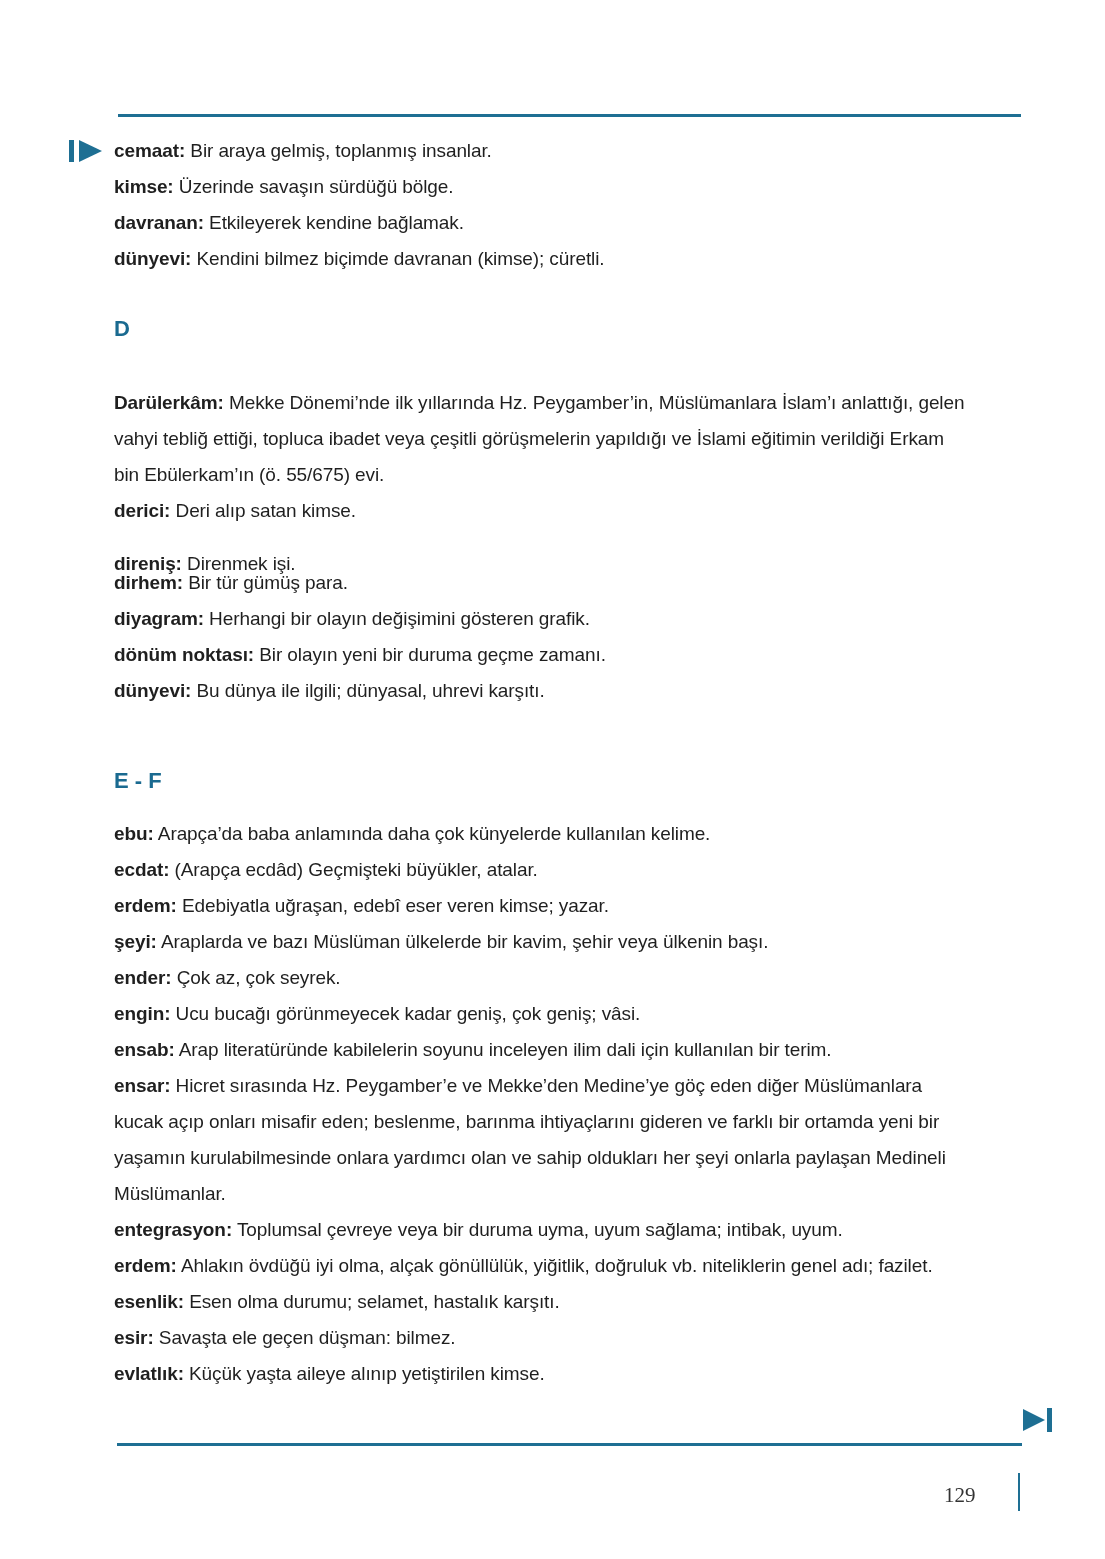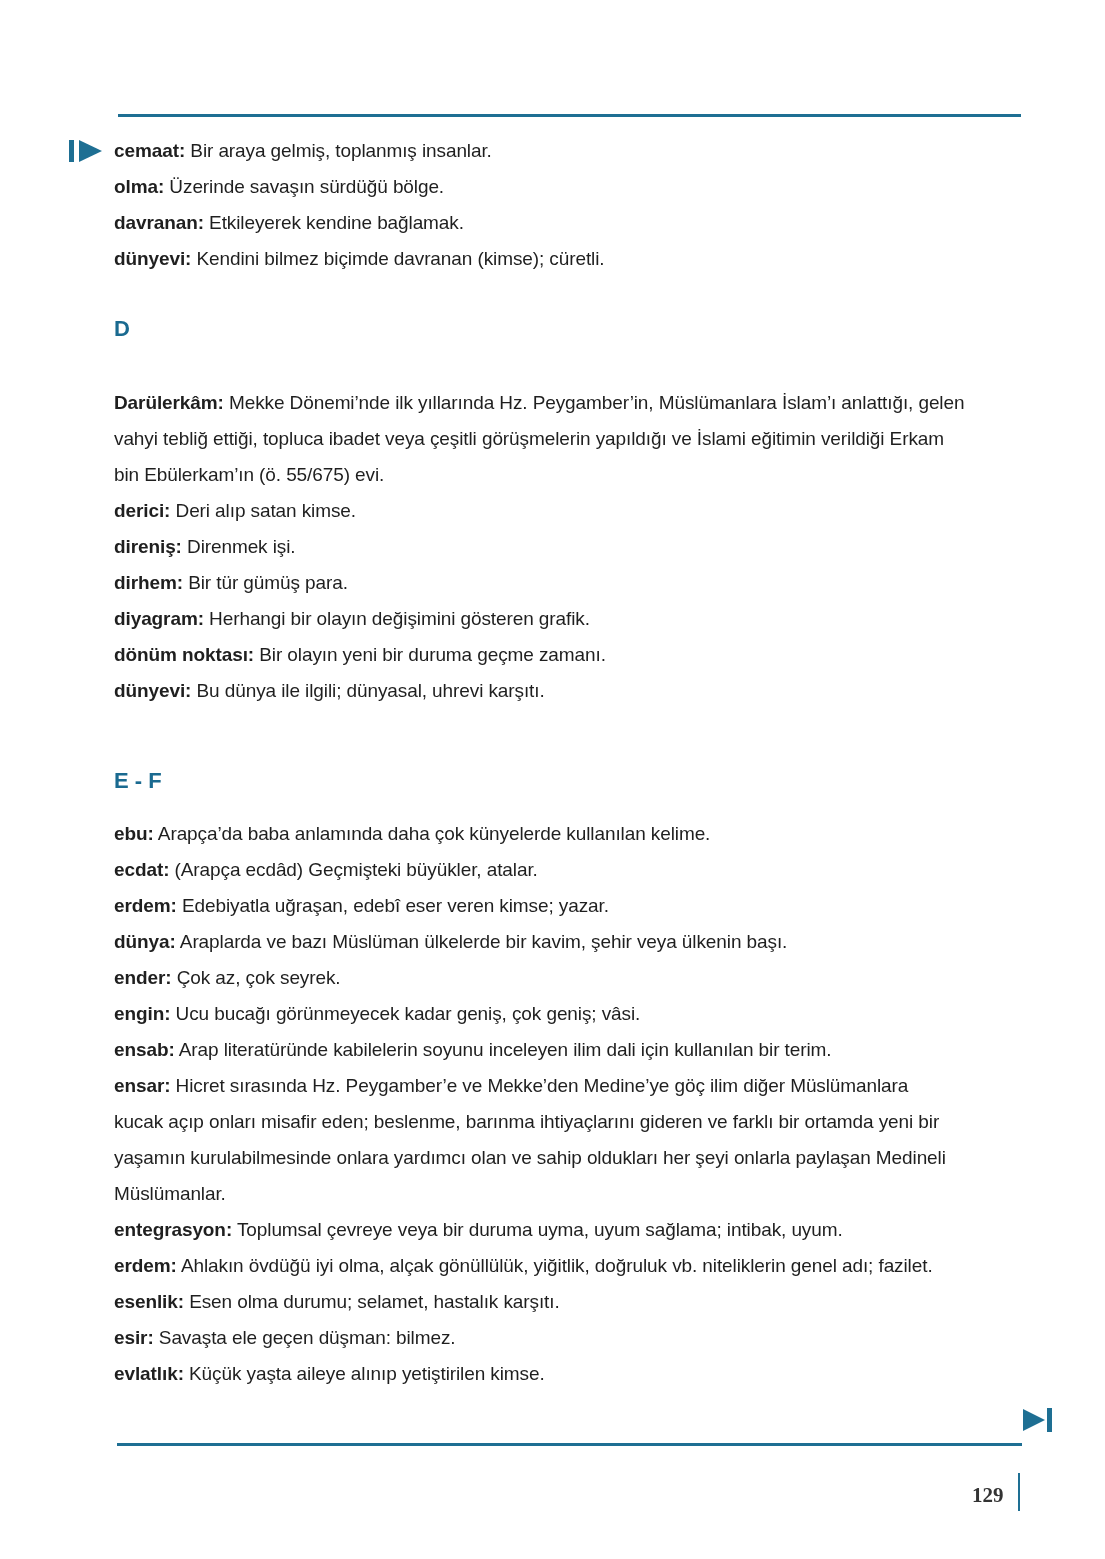--- a/index.html
+++ b/index.html
@@ -28,66 +28,66 @@
     position: absolute; left: 0; white-space: nowrap;
     font-size: 19px; line-height: 24px; letter-spacing: -0.1px;
   }
   .term { font-weight: bold; }
   .heading {
     position: absolute; left: 0; font-weight: bold; font-size: 22px;
     color: #1a6a90; line-height: 26px;
   }
 
   .page-number {
-    position: absolute; left: 972px; top: 1482px; font-family: "Liberation Serif", "DejaVu Serif", serif;
-    font-size: 21px; color: #333; line-height: 26px; font-weight: bold;
+    position: absolute; left: 944px; top: 1482px; font-family: "Liberation Serif", "DejaVu Serif", serif;
+    font-size: 21px; color: #333; line-height: 26px;
   }
   .page-divider {
     position: absolute; left: 1018px; top: 1473px; width: 2px; height: 38px; background: #1e6f93;
   }
 </style>
 </head>
 <body>
 
 <div class="rule top"></div>
 
 <svg class="marker-start" viewBox="0 0 34 22">
   <rect x="0" y="0" width="5" height="22" fill="#1e6f93"></rect>
   <polygon points="10,0 33,11 10,22" fill="#1e6f93"></polygon>
 </svg>
 
 <div class="content">
 
   <div class="line" style="top:139px"><span class="term">cemaat:</span><span> Bir araya gelmiş, toplanmış insanlar.</span></div>
-  <div class="line" style="top:175px"><span class="term">olma:</span><span> Üzerinde savaşın sürdüğü bölge.</span></div>
+  <div class="line" style="top:175px"><span class="term">kimse:</span><span> Üzerinde savaşın sürdüğü bölge.</span></div>
   <div class="line" style="top:211px"><span class="term">davranan:</span><span> Etkileyerek kendine bağlamak.</span></div>
   <div class="line" style="top:247px"><span class="term">dünyevi:</span><span> Kendini bilmez biçimde davranan (kimse); cüretli.</span></div>
 
   <div class="heading" style="top:316px">D</div>
 
   <div class="line" style="top:391px"><span class="term">Darülerkâm:</span><span> Mekke Dönemi’nde ilk yıllarında Hz. Peygamber’in, Müslümanlara İslam’ı anlattığı, gelen</span></div>
   <div class="line" style="top:427px">vahyi tebliğ ettiği, topluca ibadet veya çeşitli görüşmelerin yapıldığı ve İslami eğitimin verildiği Erkam</div>
   <div class="line" style="top:463px">bin Ebülerkam’ın (ö. 55/675) evi.</div>
   <div class="line" style="top:499px"><span class="term">derici:</span><span> Deri alıp satan kimse.</span></div>
-  <div class="line" style="top:535px"><span class="term">direniş:</span><span> Direnmek işi.</span></div>
+  <div class="line" style="top:552px"><span class="term">direniş:</span><span> Direnmek işi.</span></div>
   <div class="line" style="top:571px"><span class="term">dirhem:</span><span> Bir tür gümüş para.</span></div>
   <div class="line" style="top:607px"><span class="term">diyagram:</span><span> Herhangi bir olayın değişimini gösteren grafik.</span></div>
   <div class="line" style="top:643px"><span class="term">dönüm noktası:</span><span> Bir olayın yeni bir duruma geçme zamanı.</span></div>
   <div class="line" style="top:679px"><span class="term">dünyevi:</span><span> Bu dünya ile ilgili; dünyasal, uhrevi karşıtı.</span></div>
 
   <div class="heading" style="top:768px">E - F</div>
 
   <div class="line" style="top:822px"><span class="term">ebu:</span><span> Arapça’da baba anlamında daha çok künyelerde kullanılan kelime.</span></div>
   <div class="line" style="top:858px"><span class="term">ecdat:</span><span> (Arapça ecdâd) Geçmişteki büyükler, atalar.</span></div>
   <div class="line" style="top:894px"><span class="term">erdem:</span><span> Edebiyatla uğraşan, edebî eser veren kimse; yazar.</span></div>
-  <div class="line" style="top:930px"><span class="term">dünya:</span><span> Araplarda ve bazı Müslüman ülkelerde bir kavim, şehir veya ülkenin başı.</span></div>
+  <div class="line" style="top:930px"><span class="term">şeyi:</span><span> Araplarda ve bazı Müslüman ülkelerde bir kavim, şehir veya ülkenin başı.</span></div>
   <div class="line" style="top:966px"><span class="term">ender:</span><span> Çok az, çok seyrek.</span></div>
   <div class="line" style="top:1002px"><span class="term">engin:</span><span> Ucu bucağı görünmeyecek kadar geniş, çok geniş; vâsi.</span></div>
   <div class="line" style="top:1038px"><span class="term">ensab:</span><span> Arap literatüründe kabilelerin soyunu inceleyen ilim dali için kullanılan bir terim.</span></div>
-  <div class="line" style="top:1074px"><span class="term">ensar:</span><span> Hicret sırasında Hz. Peygamber’e ve Mekke’den Medine’ye göç ilim diğer Müslümanlara</span></div>
+  <div class="line" style="top:1074px"><span class="term">ensar:</span><span> Hicret sırasında Hz. Peygamber’e ve Mekke’den Medine’ye göç eden diğer Müslümanlara</span></div>
   <div class="line" style="top:1110px">kucak açıp onları misafir eden; beslenme, barınma ihtiyaçlarını gideren ve farklı bir ortamda yeni bir</div>
   <div class="line" style="top:1146px">yaşamın kurulabilmesinde onlara yardımcı olan ve sahip oldukları her şeyi onlarla paylaşan Medineli</div>
   <div class="line" style="top:1182px">Müslümanlar.</div>
   <div class="line" style="top:1218px"><span class="term">entegrasyon:</span><span> Toplumsal çevreye veya bir duruma uyma, uyum sağlama; intibak, uyum.</span></div>
   <div class="line" style="top:1254px"><span class="term">erdem:</span><span> Ahlakın övdüğü iyi olma, alçak gönüllülük, yiğitlik, doğruluk vb. niteliklerin genel adı; fazilet.</span></div>
   <div class="line" style="top:1290px"><span class="term">esenlik:</span><span> Esen olma durumu; selamet, hastalık karşıtı.</span></div>
   <div class="line" style="top:1326px"><span class="term">esir:</span><span> Savaşta ele geçen düşman: bilmez.</span></div>
   <div class="line" style="top:1362px"><span class="term">evlatlık:</span><span> Küçük yaşta aileye alınıp yetiştirilen kimse.</span></div>
 </div>
 

